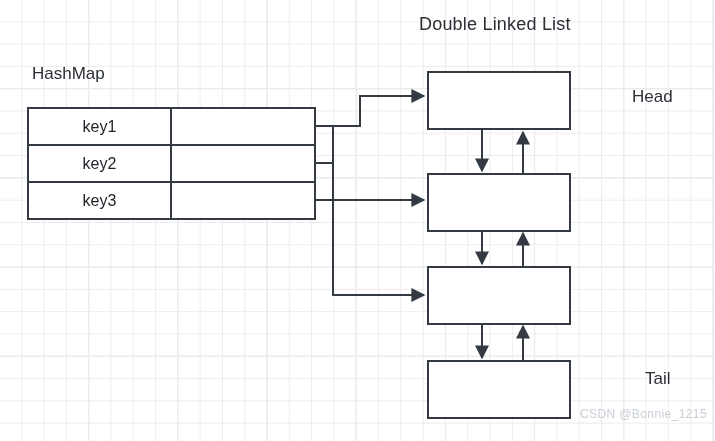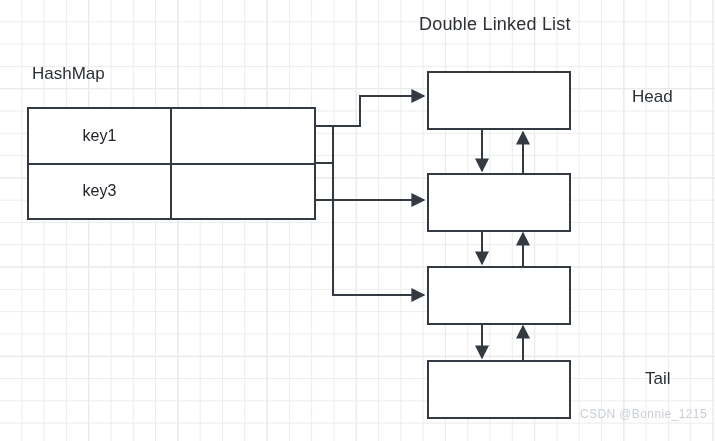--- a/index.html
+++ b/index.html
@@ -140,20 +140,24 @@
   <div class="lbl" id="label-head">Head</div>
 
   <div class="lbl" id="label-tail">Tail</div>
 
   <div id="hashmap-table">
     <div class="hm-row">
       <div class="hm-key">key1</div>
       <div class="hm-val"></div>
     </div>
     <div class="hm-row">
+      <div class="hm-key">key2</div>
+      <div class="hm-val"></div>
+    </div>
+    <div class="hm-row">
       <div class="hm-key">key3</div>
       <div class="hm-val"></div>
     </div>
   </div>
 
   <div class="node" id="node-1"></div>
   <div class="node" id="node-2"></div>
   <div class="node" id="node-3"></div>
   <div class="node" id="node-4"></div>
 

